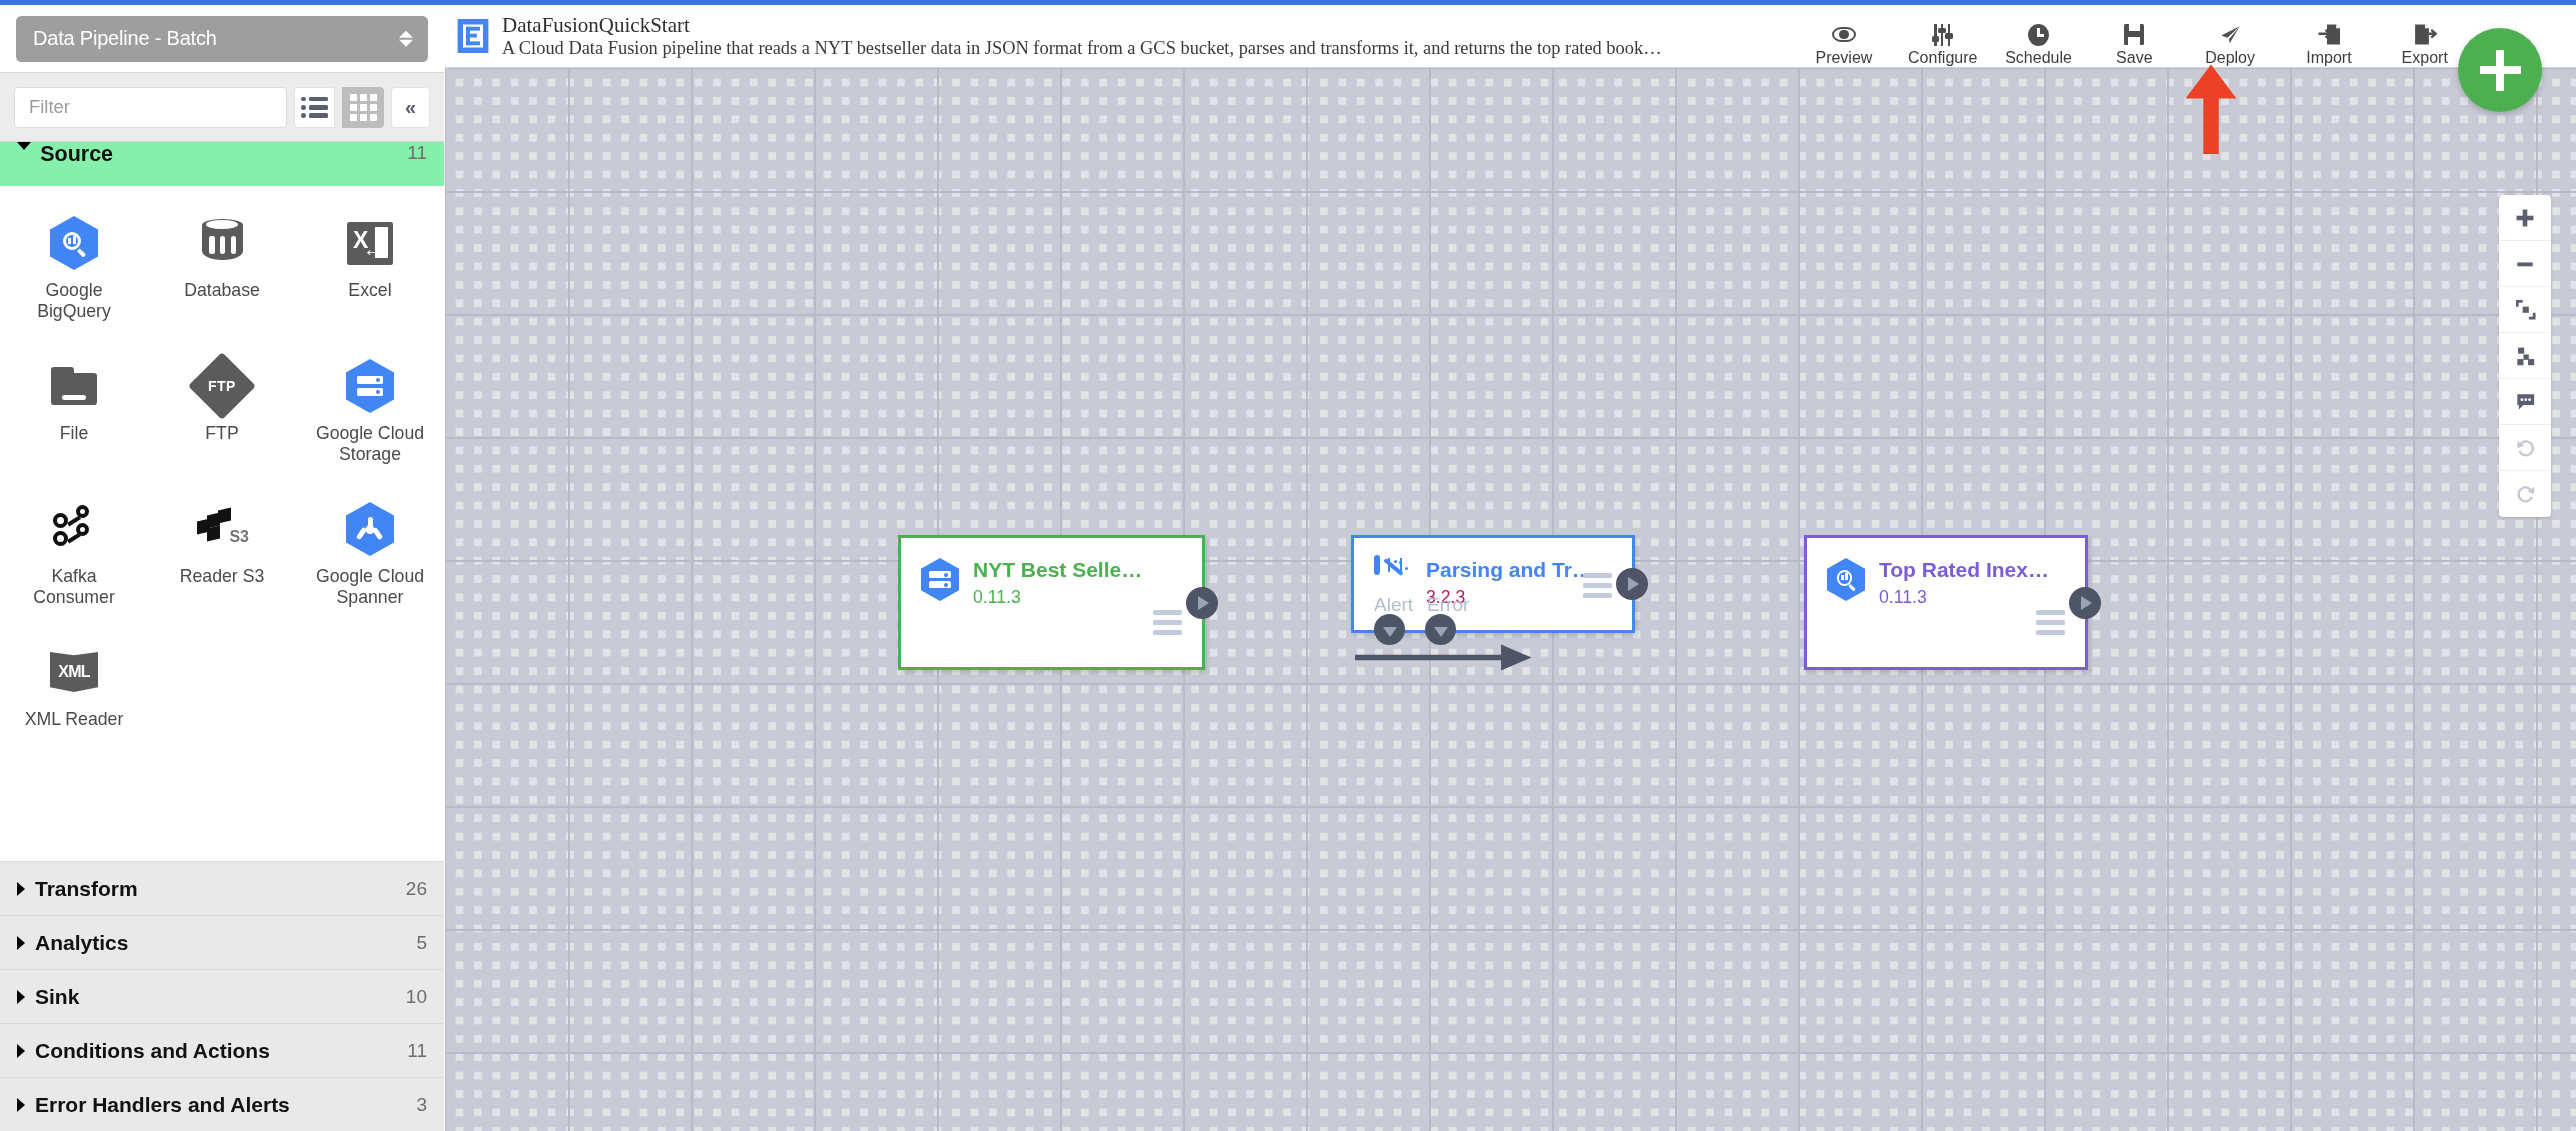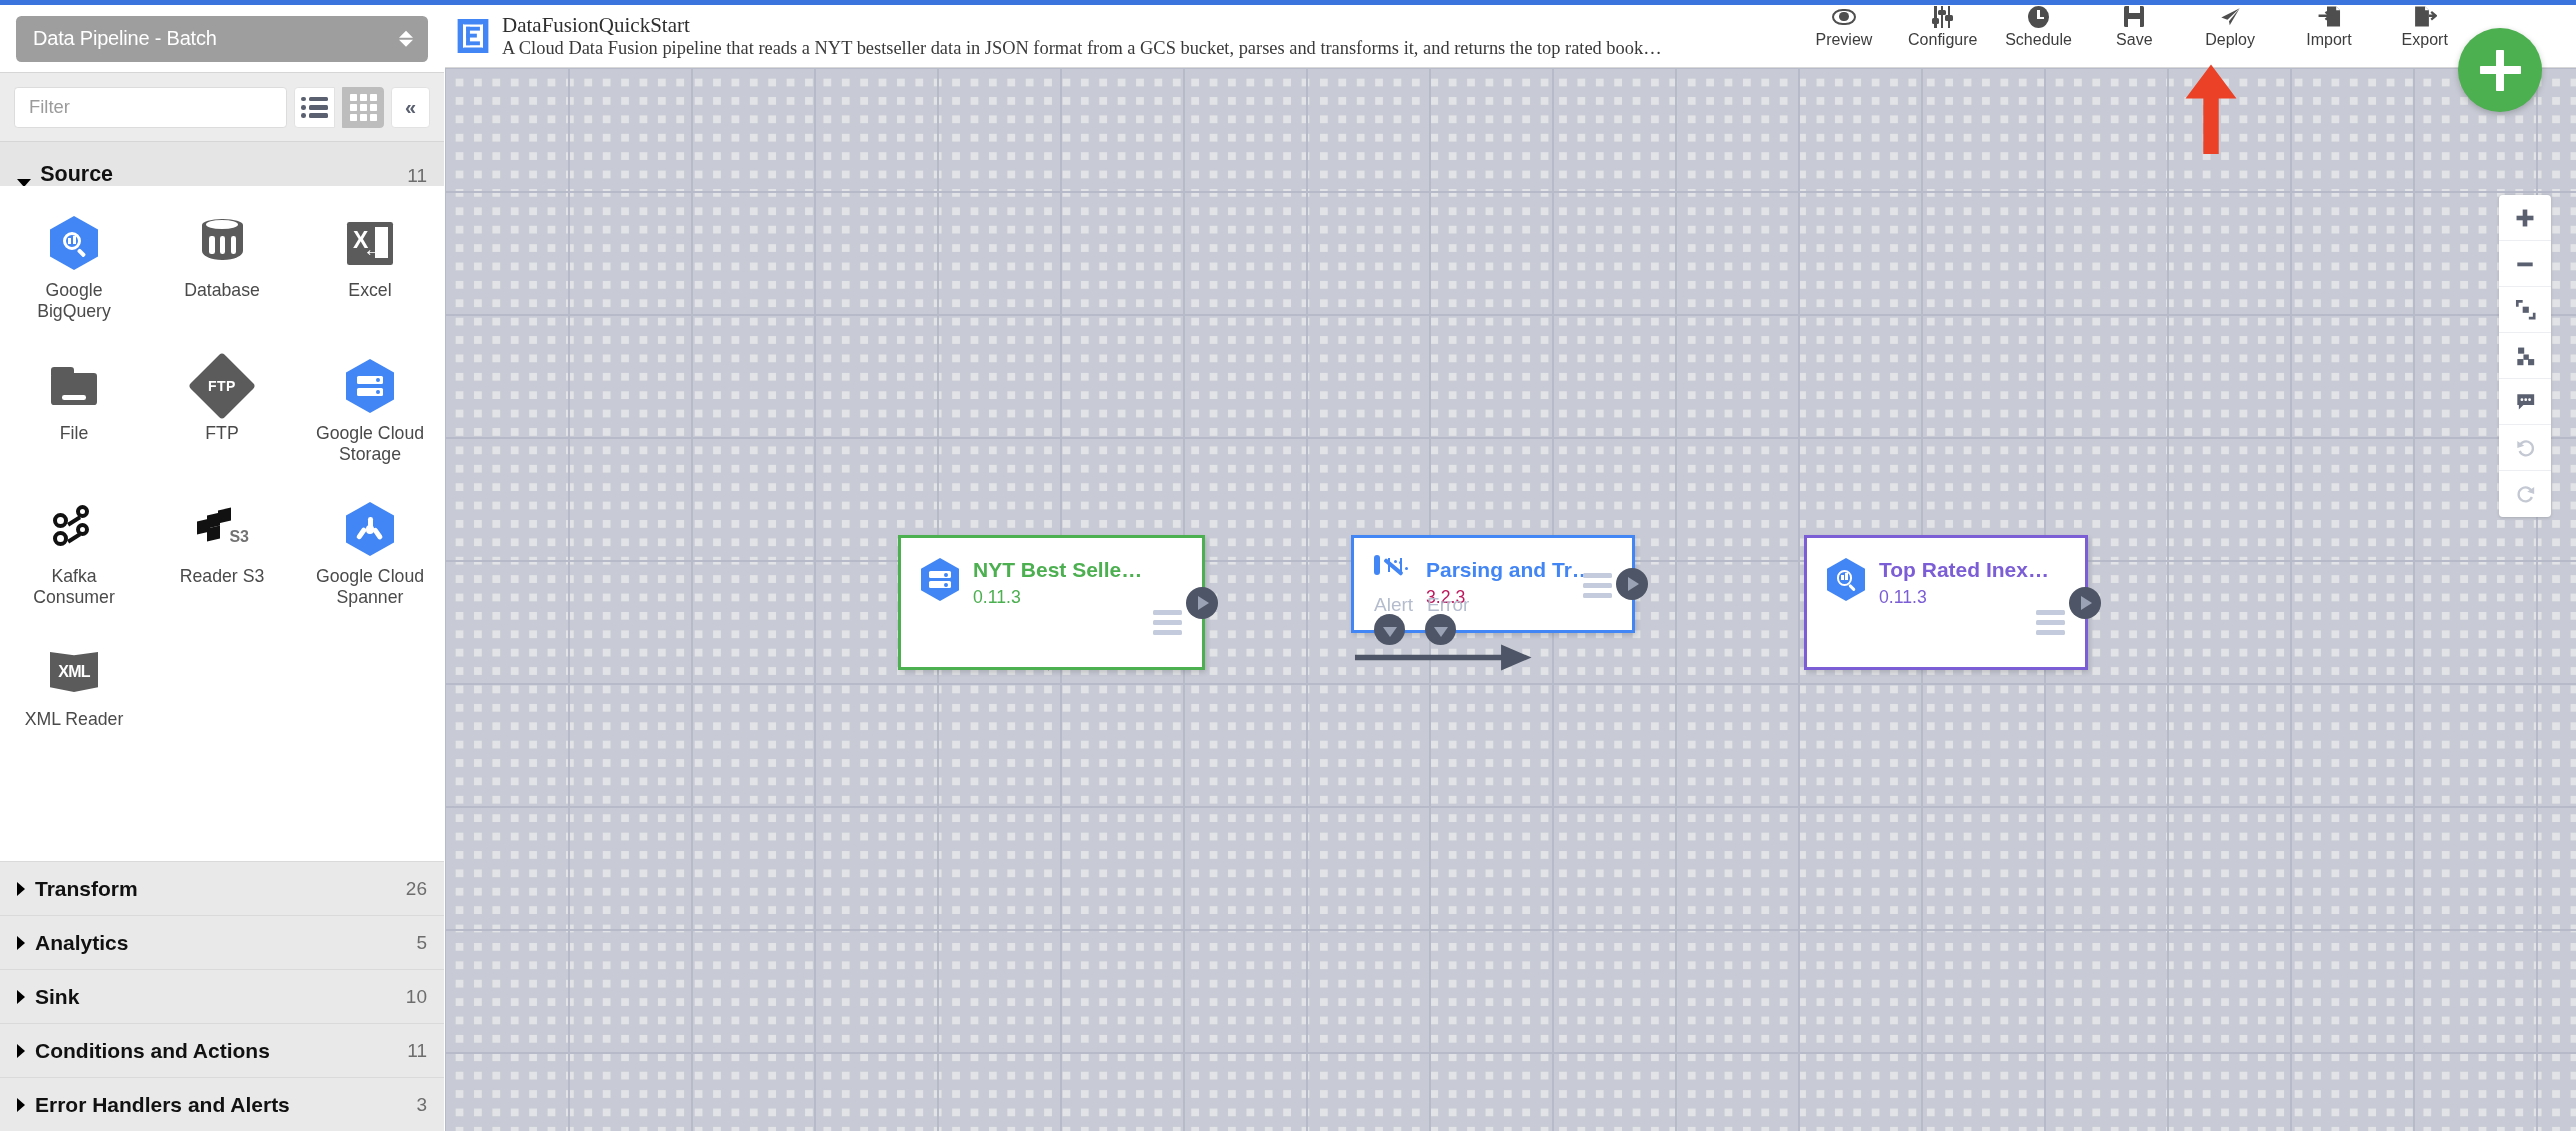--- a/index.html
+++ b/index.html
@@ -76,22 +76,22 @@
   .ico-list { display:flex; flex-direction:column; gap:3.8px; }
   .ico-list .row { display:flex; align-items:center; gap:3.8px; }
   .ico-list .dot { width:4.6px; height:4.6px; border-radius:50%; background:#5a6070; }
   .ico-list .bar { width:19px; height:4.6px; border-radius:1.5px; background:#5a6070; }
   
   .ico-grid { display:grid; grid-template-columns: repeat(3, 7px); grid-template-rows: repeat(3, 7px); gap:3.1px; }
   .ico-grid i { background:#ffffff; display:block; border-radius:0.8px; }
 
   #source-header {
     position: absolute; left: 0; top: 137px; width: 444px; height: 45px;
-    background: #e5e5e5;
-    display: flex; align-items: flex-end; padding: 0 17px;
+    background: #86efac;
+    display: flex; align-items: flex-start; padding: 0 17px;
   }
   #source-header .caret-down { width:0;height:0;border-left:7px solid transparent;border-right:7px solid transparent;border-top:8.4px solid #000; margin-right: 9.2px; }
   #source-header .cat-name { font-size: 21.5px; font-weight: bold; color:#111; flex:1; }
   #source-header .cat-count { font-size: 19px; color:#6d6d6d; }
 
   #source-grid {
     position: absolute; left: 0; top: 181px; width: 444px; height: 682px;
     background: #ffffff;
     display: grid;
     grid-template-columns: repeat(3, 1fr);
@@ -185,21 +185,21 @@
     display: flex; align-items: stretch;
   }
   #pipeline-info { display:flex; align-items:center; padding-left: 10.7px; flex: 1; min-width: 0; }
   #pipeline-logo {
     width: 34px; height: 40px; margin-right: 12.3px; flex-shrink:0; position:relative;
   }
   #pipeline-meta { min-width:0; overflow:hidden;font-family:Liberation Serif, serif; }
   #pipeline-name { font-size: 21px; color:#2f2f2f; line-height: 1.15; white-space:nowrap; }
   #pipeline-desc { font-size: 18.4px; color:#3a3a3a; line-height: 1.25; white-space:nowrap; overflow:hidden; text-overflow:ellipsis; }
 
-  #toolbar { display:flex; align-items:flex-start; flex-shrink:0; }
+  #toolbar { display:flex; align-items:flex-end; flex-shrink:0; }
   .tb-sep { width:0.8px; background:#d4d4d4; margin: 4.6px 0; }
   .tb-sep.double { width: 3.8px; background: transparent; position:relative; }
   .tb-sep.double::before, .tb-sep.double::after { content:''; position:absolute; top:4.6px; bottom:4.6px; width:0.8px; background:#d4d4d4; }
   .tb-sep.double::before { left:0; }
   .tb-sep.double::after { right:0; }
   .tb-btn {
     width: 95px; display:flex; flex-direction:column; align-items:center; justify-content:center;
     cursor:pointer; gap: 3.1px; background:#fff;
   }
   .tb-btn .tb-ico { height: 23px; display:flex; align-items:center; justify-content:center; color:#4e4e4e; }

